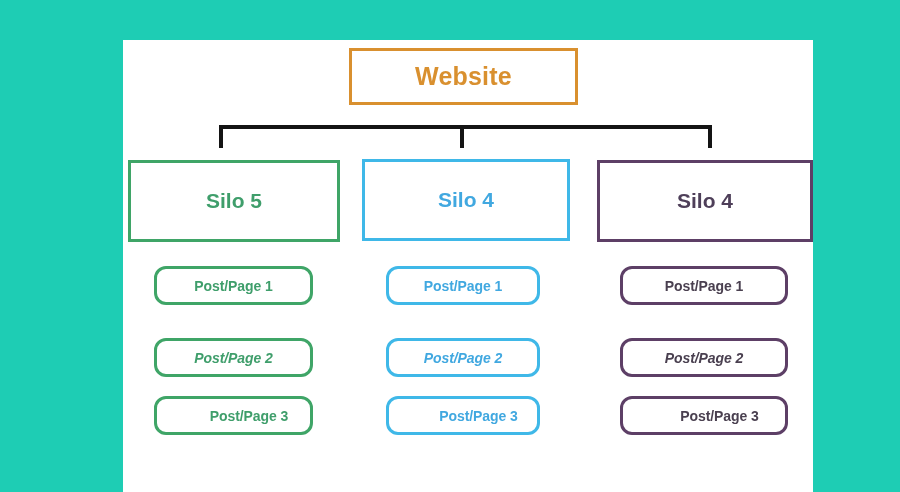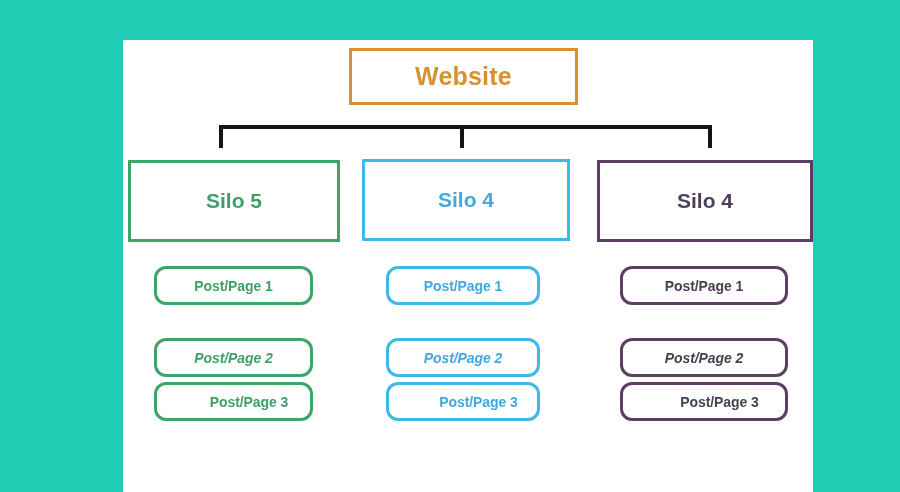--- a/index.html
+++ b/index.html
@@ -88,21 +88,21 @@
     font-size: 14px;
     font-weight: bold;
     letter-spacing: -0.1px;
     border-radius: 12px;
   }
   .col-1 { left: 31px;  width: 159px; border-color: #3fa567; color: #3f9e6b; }
   .col-2 { left: 263px; width: 154px; border-color: #3fb8e8; color: #41a8e0; }
   .col-3 { left: 497px; width: 168px; border-color: #5d3f66; color: #4a4050; }
   .row-1 { top: 226px; }
   .row-2 { top: 298px; font-style: italic; }
-  .row-3 { top: 342px; padding-left: 31px; }
+  .row-3 { top: 356px; padding-left: 31px; }
 </style>
 </head>
 <body>
 
 <div id="stage">
   <div id="panel">
 
     <div class="node-root">Website</div>
 
     <svg class="connector" viewBox="0 0 690 392" width="690" height="392">

